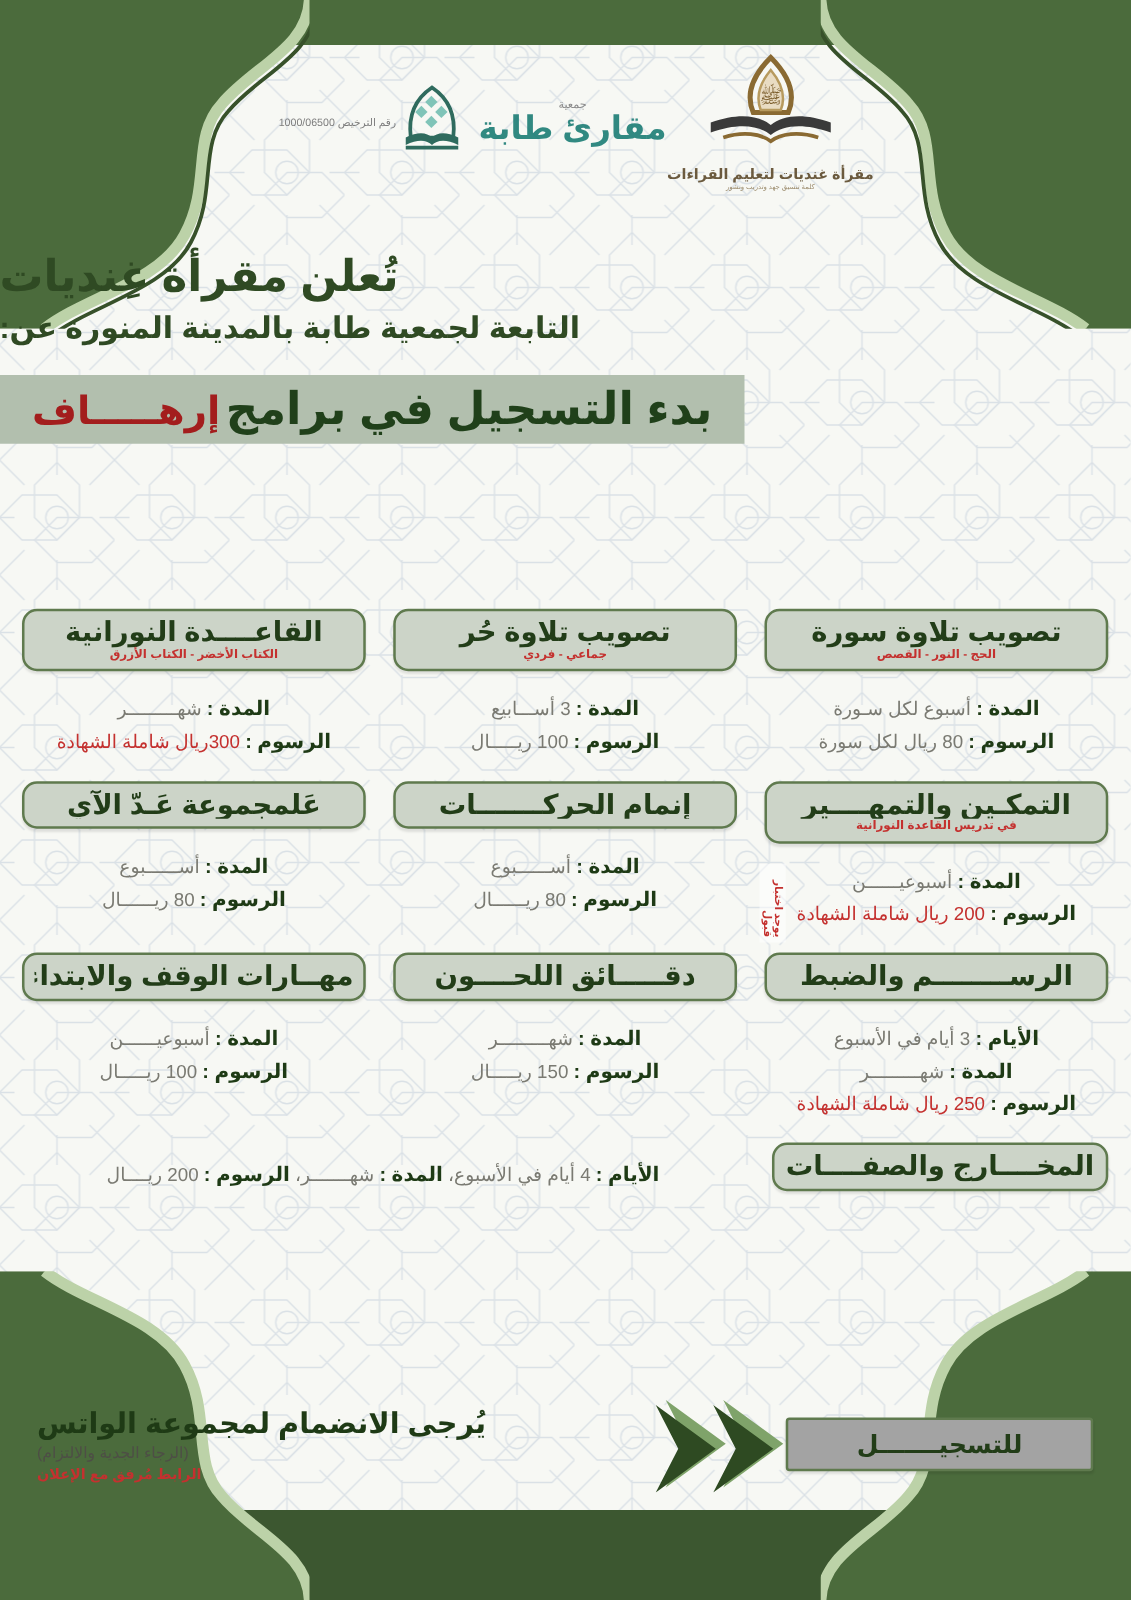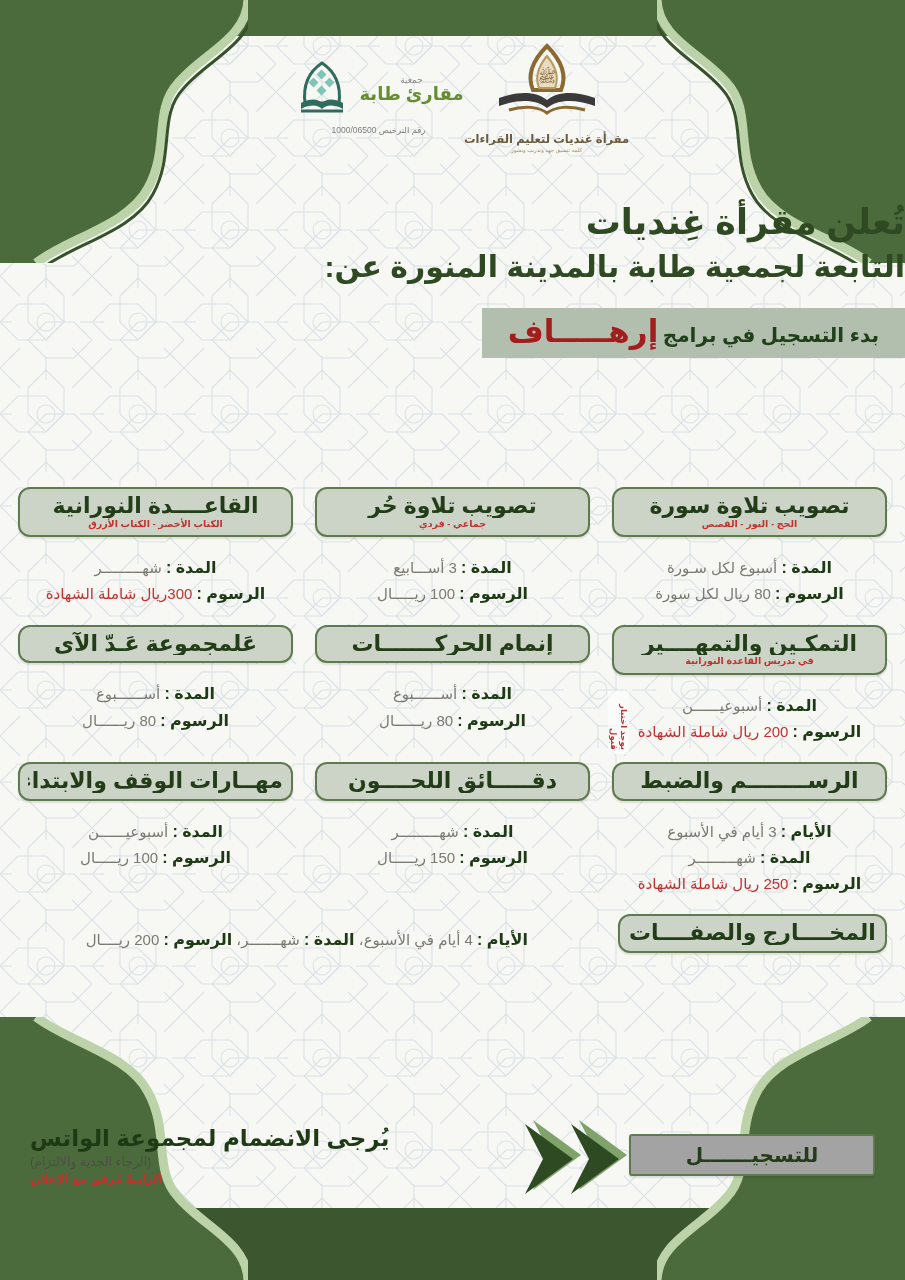--- a/index.html
+++ b/index.html
@@ -47,46 +47,46 @@
     position:absolute;top:24px;left:0;right:0;height:145px;
     display:flex;align-items:center;justify-content:center;gap:18px;
     z-index:5;
   }
   .logo-block{display:flex;flex-direction:column;align-items:center;}
   .logo-main{width:130px;}
   .logo-main .glyphbox{height:90px;display:flex;align-items:flex-end;justify-content:center;}
   .logo-cap{font-size:11.5px;color:#6b5a3e;font-weight:bold;margin-top:2px;white-space:nowrap;letter-spacing:.4px;}
   .logo-sub{font-size:5.5px;color:#9b8b6c;margin-top:1px;white-space:nowrap;}
 
-  .taba{display:flex;flex-direction:column;align-items:center;justify-content:space-between;}
+  .taba{display:flex;flex-direction:row;align-items:center;justify-content:space-between;}
   .taba-row{display:flex;align-items:center;gap:8px;}
-  .taba-word{font-size:18px;color:#4d7c0f;font-weight:bold;line-height:1;opacity:.85;}
+  .taba-word{font-size:26px;color:#0f766e;font-weight:bold;line-height:1;opacity:.85;}
   .taba-small{font-size:9px;color:#8a8a8a;display:block;text-align:center;}
   .lic{font-size:8.5px;color:#7d7d7d;margin-top:4px;white-space:nowrap;}
 
   
   #titles{
-    position:absolute;top:198px;left:17px;right:0;
-    text-align:right;z-index:6;
+    position:absolute;top:198px;left:0;right:0;
+    text-align:left;z-index:6;
   }
   .t-line1{
     font-size:35px;color:#2f4a23;font-weight:bold;
     letter-spacing:.5px;line-height:1.35;
   }
   .t-line2{
-    font-size:30px;color:#2f4a23;font-weight:bold;
+    font-size:24px;color:#2f4a23;font-weight:bold;
     line-height:1.35;margin-top:2px;
   }
   .t-banner{
     display:inline-block;margin-top:20px;
     background:#b2bfae;
     padding:7px 26px 9px;
     line-height:1.1;
   }
-  .t-banner .grn{font-size:20px;color:#20401a;font-weight:bold;}
+  .t-banner .grn{font-size:36px;color:#20401a;font-weight:bold;}
   .t-banner .red{font-size:31px;color:#a31d1d;font-weight:bold;}
 
   
   #grid{
     position:absolute;top:487px;left:18px;right:18px;
     z-index:6;
   }
   .row{display:flex;gap:22px;margin-bottom:8px;}
   .col{flex:1;min-width:0;position:relative;}
   .card-head{

